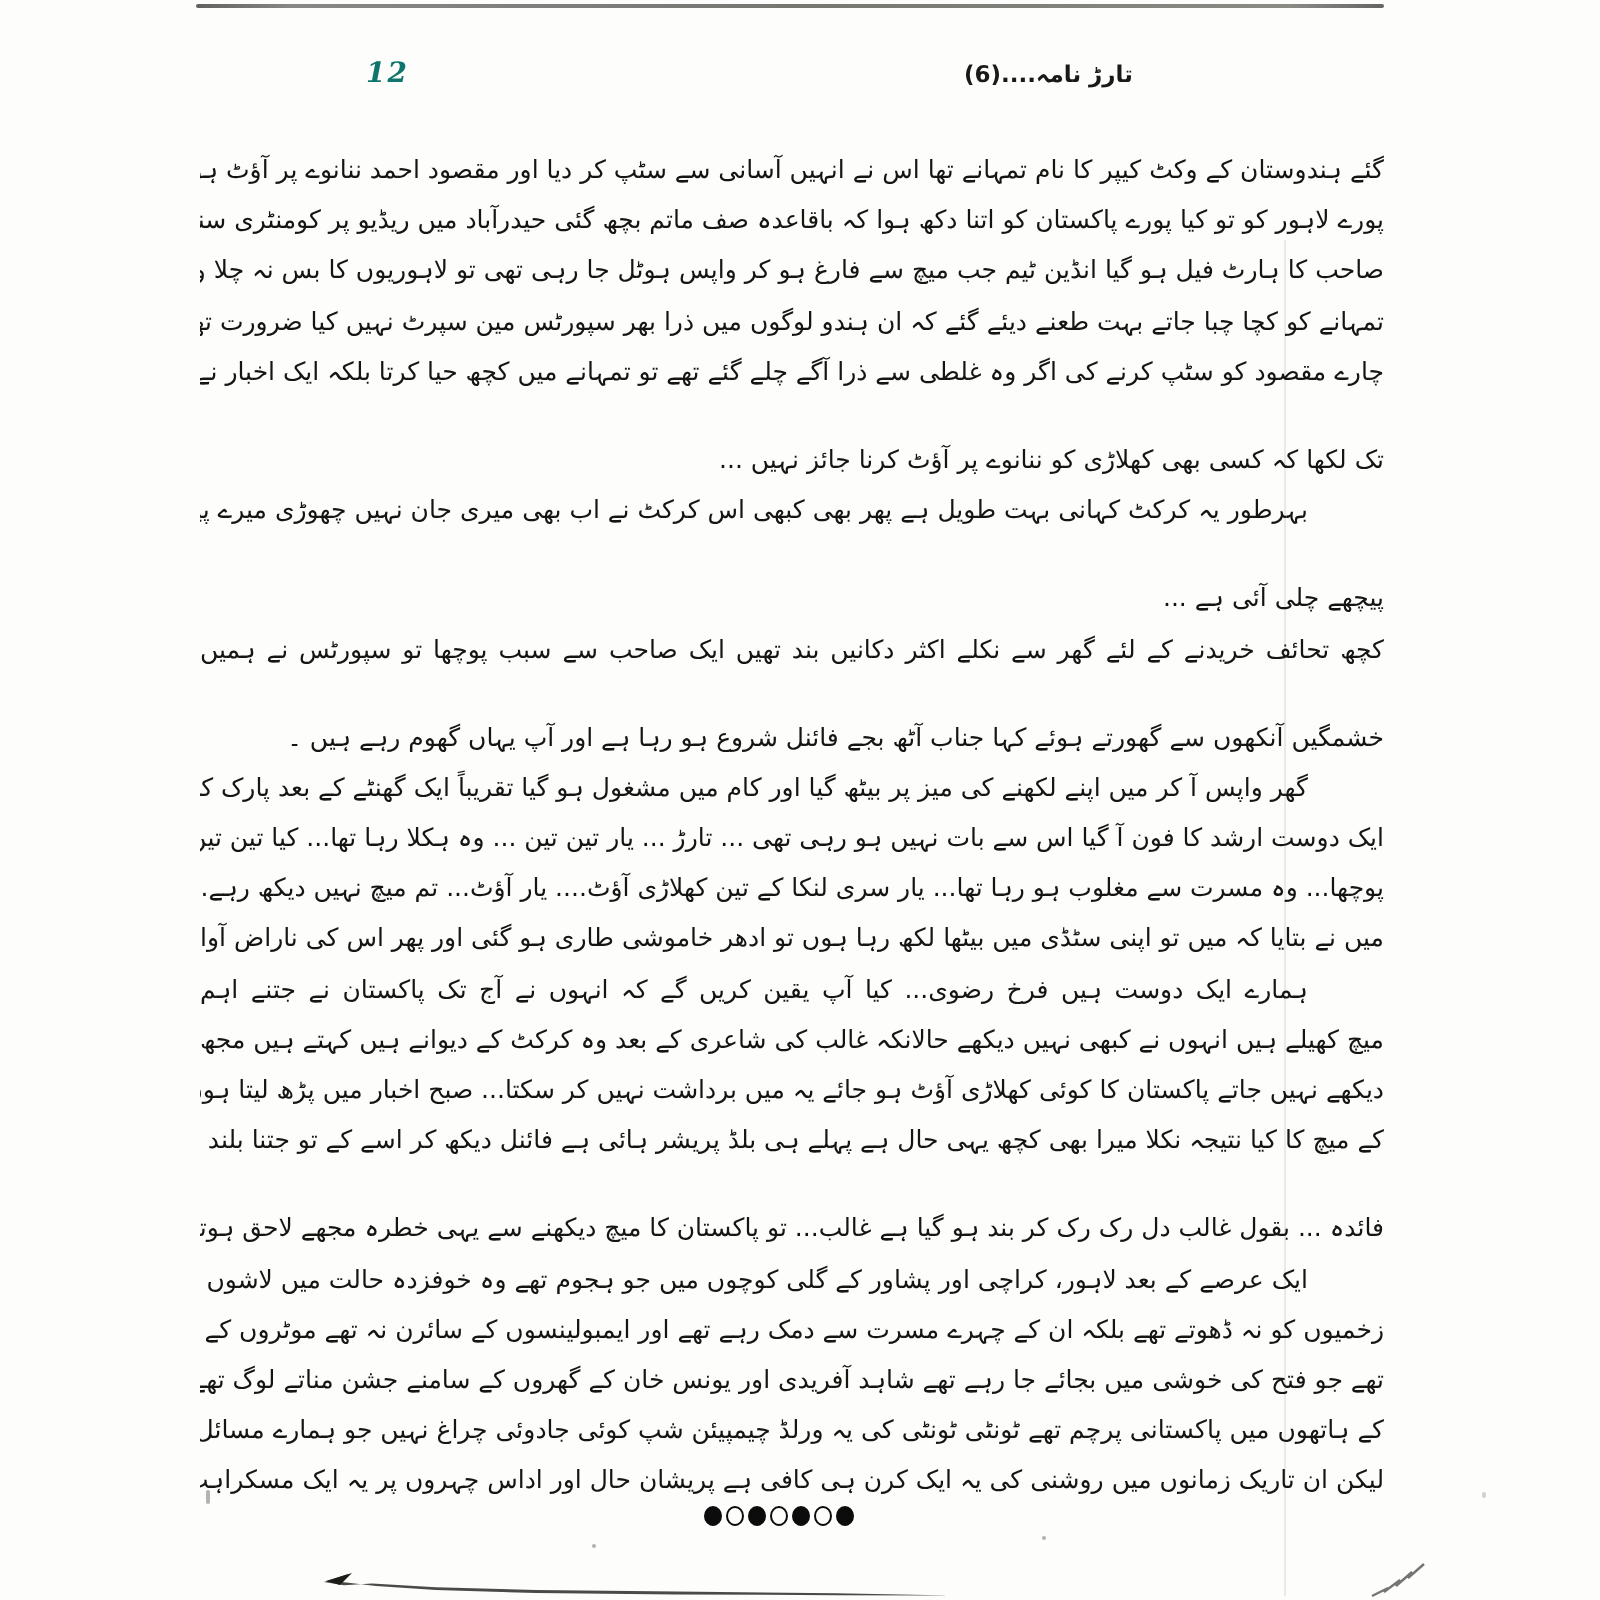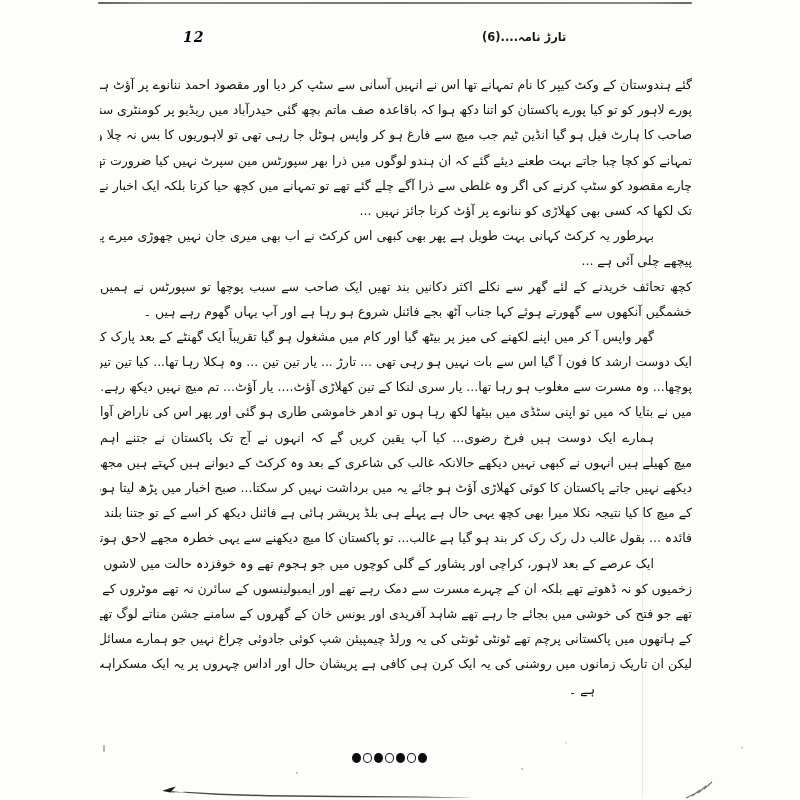--- a/index.html
+++ b/index.html
@@ -13,32 +13,32 @@
   .scan-top-edge{position:absolute;left:98px;top:2px;width:594px;height:2px;
     background:linear-gradient(90deg,#3a3a38 0%,#6a6a66 8%,#55544f 50%,#6e6d68 92%,#403f3c 100%);
     opacity:.8;border-radius:1px;}
   .page-fold-line{position:absolute;left:642px;top:120px;width:1px;height:678px;
     background:rgba(60,60,55,.10);}
   .speck{position:absolute;background:rgba(40,40,38,.35);border-radius:50%;}
 
   
   .page-number{position:absolute;left:183px;top:29px;
     font-family:"DejaVu Serif",serif;font-weight:bold;font-style:italic;
-    font-size:14px;letter-spacing:1px;color:#000000;}
+    font-size:14px;letter-spacing:1px;color:#0f766e;}
   .header-title{position:absolute;left:482px;top:30px;width:150px;
     direction:rtl;text-align:left;font-size:11.5px;font-weight:bold;color:#1a1916;}
 
   
   .text-block{position:absolute;left:100px;top:72px;width:592px;height:684px;
     overflow:hidden;direction:rtl;}
   .line{height:25.2px;line-height:25.2px;white-space:nowrap;
     font-size:12.5px;color:#161511;
     text-align:justify;text-align-last:justify;}
   .line.p-start{padding-right:38px;}
-  .line.p-end{text-align-last:right;}
+  .line.p-end{text-align-last:right;margin-top:19px;}
 
   
   .footer-dots{position:absolute;left:352px;top:753px;display:flex;gap:2px;align-items:center;}
   .dot{width:9px;height:10px;border-radius:50%;box-sizing:border-box;}
   .dot.filled{background:#0c0c0c;}
   .dot.open{border:1.8px solid #0c0c0c;background:transparent;}
 
   
   .ink-arrow{position:absolute;left:158px;top:785px;}
   .ink-scratch{position:absolute;left:684px;top:780px;}

